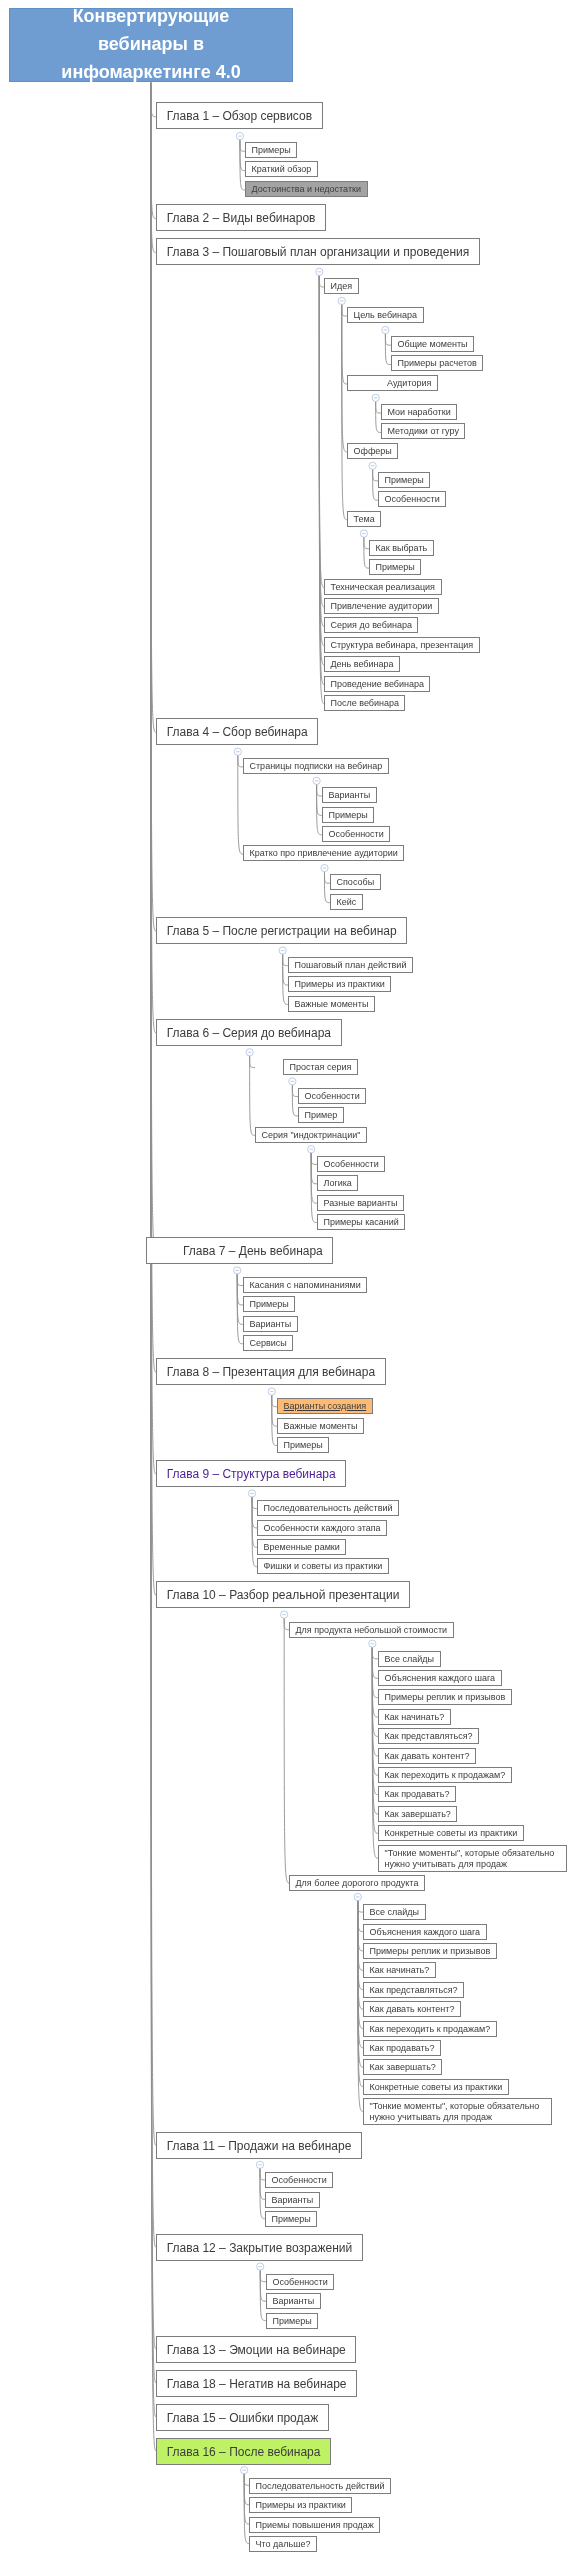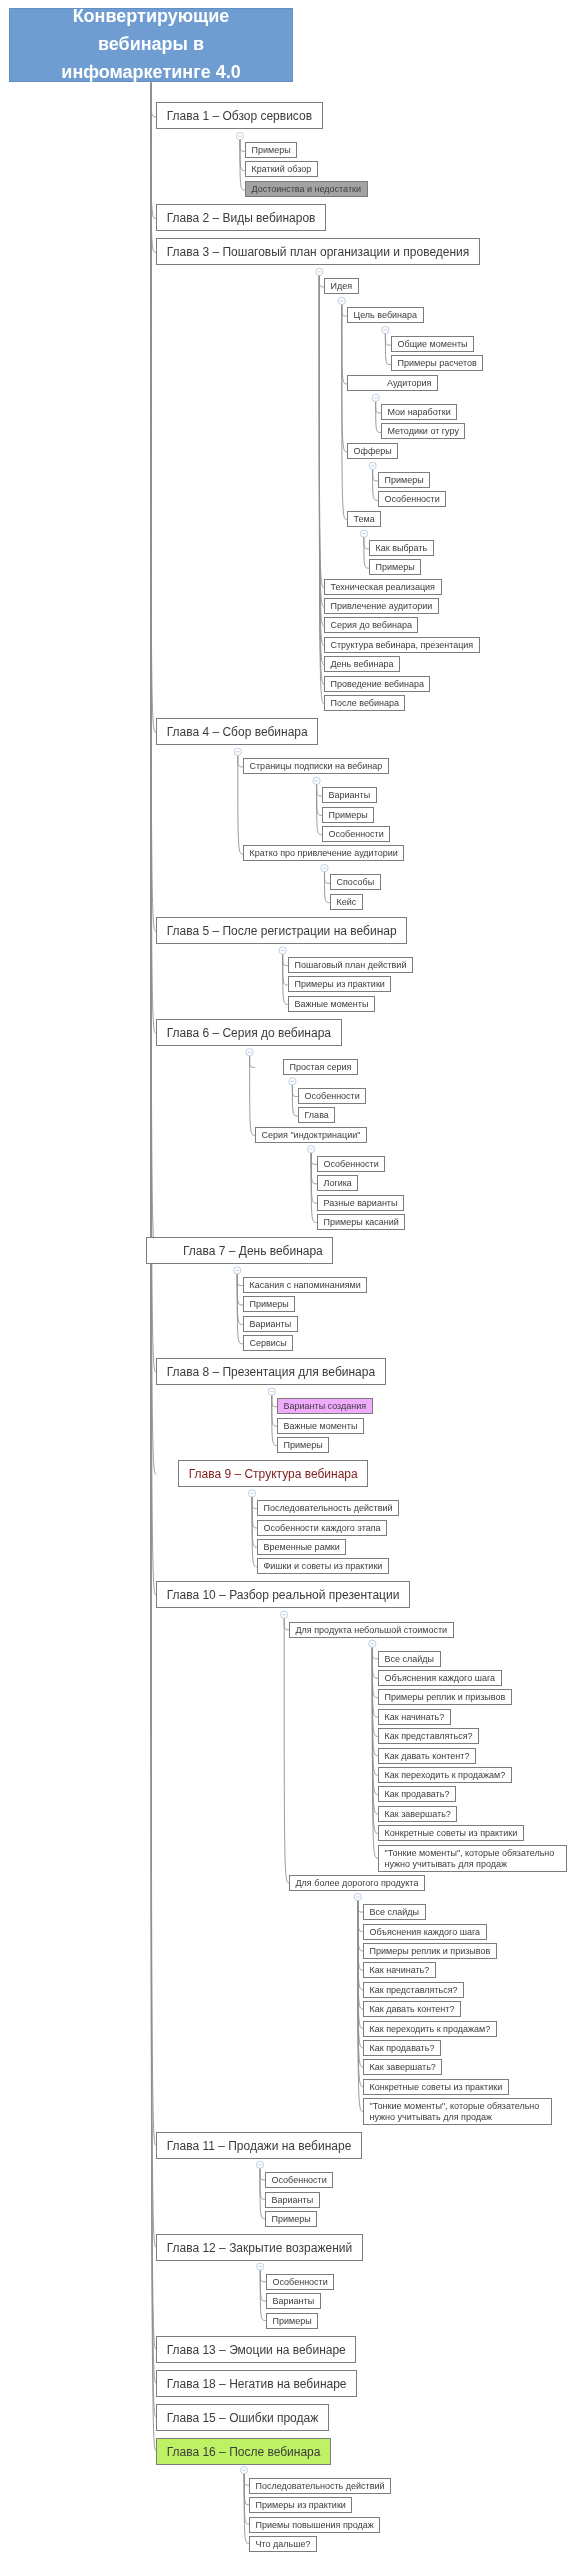--- a/index.html
+++ b/index.html
@@ -300,36 +300,36 @@
     <div class="node sub" style="border-color: rgb(124, 124, 124); color: rgb(60, 60, 60); background: rgb(255, 255, 255); left: 243px; top: 845px;">Кратко про привлечение аудитории</div>
     <div class="node sub" style="border-color: rgb(124, 124, 124); color: rgb(60, 60, 60); background: rgb(255, 255, 255); left: 330px; top: 874px;">Способы</div>
     <div class="node sub" style="border-color: rgb(124, 124, 124); color: rgb(60, 60, 60); background: rgb(255, 255, 255); left: 330px; top: 894px;">Кейс</div>
     <div class="node chapter" style="border-color: rgb(124, 124, 124); color: rgb(60, 60, 60); background: rgb(255, 255, 255); left: 156px; top: 917px;">Глава 5 – После регистрации на вебинар</div>
     <div class="node sub" style="border-color: rgb(124, 124, 124); color: rgb(60, 60, 60); background: rgb(255, 255, 255); left: 288px; top: 957px;">Пошаговый план действий</div>
     <div class="node sub" style="border-color: rgb(124, 124, 124); color: rgb(60, 60, 60); background: rgb(255, 255, 255); left: 288px; top: 976px;">Примеры из практики</div>
     <div class="node sub" style="border-color: rgb(124, 124, 124); color: rgb(60, 60, 60); background: rgb(255, 255, 255); left: 288px; top: 996px;">Важные моменты</div>
     <div class="node chapter" style="border-color: rgb(124, 124, 124); color: rgb(60, 60, 60); background: rgb(255, 255, 255); left: 156px; top: 1019px;">Глава 6 – Серия до вебинара</div>
     <div class="node sub" style="border-color: rgb(124, 124, 124); color: rgb(60, 60, 60); background: rgb(255, 255, 255); left: 255px; top: 1059px; margin-left: 28px;">Простая серия</div>
     <div class="node sub" style="border-color: rgb(124, 124, 124); color: rgb(60, 60, 60); background: rgb(255, 255, 255); left: 298px; top: 1088px;">Особенности</div>
-    <div class="node sub" style="border-color: rgb(124, 124, 124); color: rgb(60, 60, 60); background: rgb(255, 255, 255); left: 298px; top: 1107px;">Глава</div>
+    <div class="node sub" style="border-color: rgb(124, 124, 124); color: rgb(60, 60, 60); background: rgb(255, 255, 255); left: 298px; top: 1107px;">Пример</div>
     <div class="node sub" style="border-color: rgb(124, 124, 124); color: rgb(60, 60, 60); background: rgb(255, 255, 255); left: 255px; top: 1127px;">Серия "индоктринации"</div>
     <div class="node sub" style="border-color: rgb(124, 124, 124); color: rgb(60, 60, 60); background: rgb(255, 255, 255); left: 317px; top: 1156px;">Особенности</div>
     <div class="node sub" style="border-color: rgb(124, 124, 124); color: rgb(60, 60, 60); background: rgb(255, 255, 255); left: 317px; top: 1175px;">Логика</div>
     <div class="node sub" style="border-color: rgb(124, 124, 124); color: rgb(60, 60, 60); background: rgb(255, 255, 255); left: 317px; top: 1195px;">Разные варианты</div>
     <div class="node sub" style="border-color: rgb(124, 124, 124); color: rgb(60, 60, 60); background: rgb(255, 255, 255); left: 317px; top: 1214px;">Примеры касаний</div>
     <div class="node chapter" style="border-color: rgb(124, 124, 124); color: rgb(60, 60, 60); background: rgb(255, 255, 255); left: 146px; top: 1237px; padding-left: 36px;">Глава 7 – День вебинара</div>
     <div class="node sub" style="border-color: rgb(124, 124, 124); color: rgb(60, 60, 60); background: rgb(255, 255, 255); left: 243px; top: 1277px;">Касания с напоминаниями</div>
     <div class="node sub" style="border-color: rgb(124, 124, 124); color: rgb(60, 60, 60); background: rgb(255, 255, 255); left: 243px; top: 1296px;">Примеры</div>
     <div class="node sub" style="border-color: rgb(124, 124, 124); color: rgb(60, 60, 60); background: rgb(255, 255, 255); left: 243px; top: 1316px;">Варианты</div>
     <div class="node sub" style="border-color: rgb(124, 124, 124); color: rgb(60, 60, 60); background: rgb(255, 255, 255); left: 243px; top: 1335px;">Сервисы</div>
     <div class="node chapter" style="border-color: rgb(124, 124, 124); color: rgb(60, 60, 60); background: rgb(255, 255, 255); left: 156px; top: 1358px;">Глава 8 – Презентация для вебинара</div>
-    <div class="node sub" style="border-color: rgb(124, 124, 124); color: rgb(60, 60, 60); background: #f0abfc; left: 277px; top: 1398px;">Варианты создания</div>
+    <div class="node sub" style="border-color: rgb(124, 124, 124); color: rgb(60, 60, 60); background: #fdba74; left: 277px; top: 1398px; text-decoration: underline;">Варианты создания</div>
     <div class="node sub" style="border-color: rgb(124, 124, 124); color: rgb(60, 60, 60); background: rgb(255, 255, 255); left: 277px; top: 1418px;">Важные моменты</div>
     <div class="node sub" style="border-color: rgb(124, 124, 124); color: rgb(60, 60, 60); background: rgb(255, 255, 255); left: 277px; top: 1437px;">Примеры</div>
-    <div class="node chapter" style="border-color: rgb(124, 124, 124); color: #7f1d1d; background: rgb(255, 255, 255); left: 156px; top: 1460px; margin-left: 22px;">Глава 9 – Структура вебинара</div>
+    <div class="node chapter" style="border-color: rgb(124, 124, 124); color: #4c1d95; background: rgb(255, 255, 255); left: 156px; top: 1460px;">Глава 9 – Структура вебинара</div>
     <div class="node sub" style="border-color: rgb(124, 124, 124); color: rgb(60, 60, 60); background: rgb(255, 255, 255); left: 257px; top: 1500px;">Последовательность действий</div>
     <div class="node sub" style="border-color: rgb(124, 124, 124); color: rgb(60, 60, 60); background: rgb(255, 255, 255); left: 257px; top: 1520px;">Особенности каждого этапа</div>
     <div class="node sub" style="border-color: rgb(124, 124, 124); color: rgb(60, 60, 60); background: rgb(255, 255, 255); left: 257px; top: 1539px;">Временные рамки</div>
     <div class="node sub" style="border-color: rgb(124, 124, 124); color: rgb(60, 60, 60); background: rgb(255, 255, 255); left: 257px; top: 1558px;">Фишки и советы из практики</div>
     <div class="node chapter" style="border-color: rgb(124, 124, 124); color: rgb(60, 60, 60); background: rgb(255, 255, 255); left: 156px; top: 1581px;">Глава 10 – Разбор реальной презентации</div>
     <div class="node sub" style="border-color: rgb(124, 124, 124); color: rgb(60, 60, 60); background: rgb(255, 255, 255); left: 289px; top: 1622px;">Для продукта небольшой стоимости</div>
     <div class="node sub" style="border-color: rgb(124, 124, 124); color: rgb(60, 60, 60); background: rgb(255, 255, 255); left: 378px; top: 1651px;">Все слайды</div>
     <div class="node sub" style="border-color: rgb(124, 124, 124); color: rgb(60, 60, 60); background: rgb(255, 255, 255); left: 378px; top: 1670px;">Объяснения каждого шага</div>
     <div class="node sub" style="border-color: rgb(124, 124, 124); color: rgb(60, 60, 60); background: rgb(255, 255, 255); left: 378px; top: 1689px;">Примеры реплик и призывов</div>
     <div class="node sub" style="border-color: rgb(124, 124, 124); color: rgb(60, 60, 60); background: rgb(255, 255, 255); left: 378px; top: 1709px;">Как начинать?</div>

